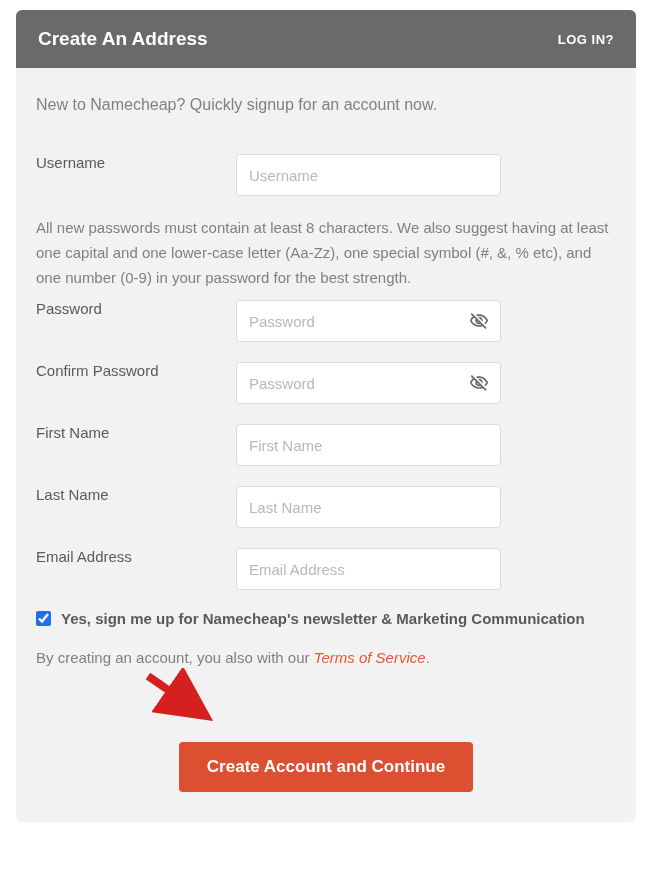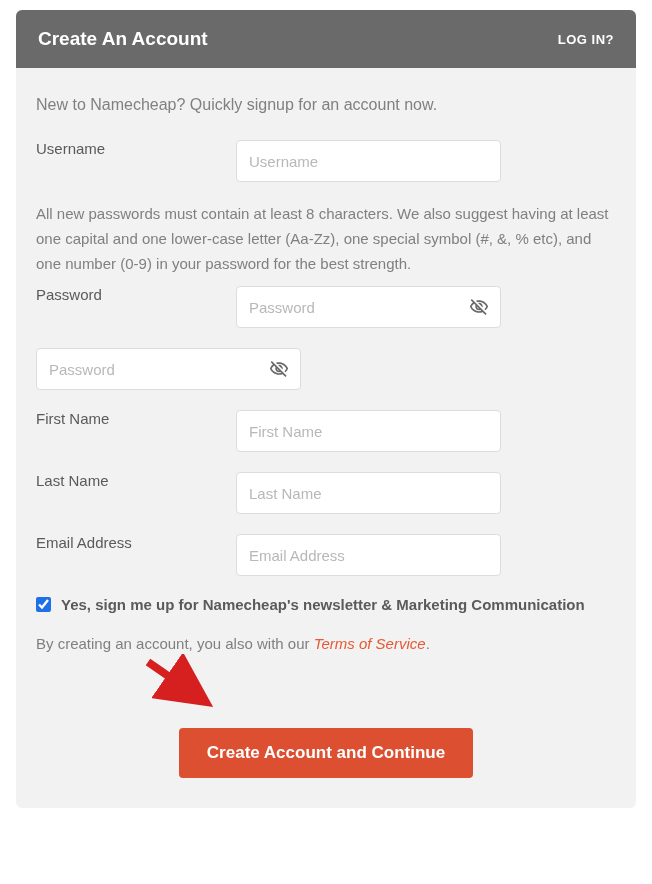--- a/index.html
+++ b/index.html
@@ -39,21 +39,21 @@
       cursor: pointer;
       color: #ffffff;
       padding-left: 14px;
     }
     .body {
       padding: 28px 20px 30px 20px;
     }
     .intro-text {
       color: #808080;
       font-size: 16px;
-      margin-bottom: 26px;
+      margin-bottom: 40px;
     }
     .form-row {
       display: flex;
       align-items: flex-start;
       margin-bottom: 20px;
     }
     .form-label {
       width: 200px;
       color: #5a5a5a;
       font-size: 15px;
@@ -145,21 +145,21 @@
       left: 104px;
       top: -30px;
       pointer-events: none;
     }
   </style>
 </head>
 <body>
 
 <div class="card">
   <div class="header">
-    <div class="header-title">Create An Account</div>
+    <div class="header-title">Create An Address</div>
     <div class="header-login">LOG IN?</div>
   </div>
   <div class="body">
     <div class="intro-text">New to Namecheap? Quickly signup for an account now.</div>
 
     <div class="form-row">
       <div class="form-label">Username</div>
       <div class="input-wrap">
         <input type="text" class="text-input" placeholder="Username" style="">
       </div>
@@ -174,20 +174,21 @@
         <input type="password" class="text-input input-with-icon" placeholder="Password" style="">
         <span class="eye-icon">
           <svg viewBox="0 0 24 24" width="20" height="20" fill="#6a6a6a">
             <path d="M12 6c3.79 0 7.17 2.13 8.82 5.5-.59 1.22-1.42 2.27-2.41 3.12l1.41 1.41c1.39-1.23 2.49-2.77 3.18-4.53C21.27 7.11 17 4 12 4c-1.27 0-2.49.2-3.64.57l1.65 1.65C10.66 6.09 11.32 6 12 6zm-1.07 1.14L13 9.21c.57.25 1.03.71 1.28 1.28l2.07 2.07c.08-.34.14-.7.14-1.07C16.5 9.01 14.48 7 12 7c-.37 0-.72.06-1.07.14zM2.01 3.87l2.68 2.68C3.06 7.83 1.77 9.53 1 11.5 2.73 15.89 7 19 12 19c1.52 0 2.98-.29 4.32-.82l3.42 3.42 1.41-1.41L3.42 2.45 2.01 3.87zm7.5 7.5l2.61 2.61c-.04.01-.08.02-.12.02-1.38 0-2.5-1.12-2.5-2.5 0-.05.01-.08.01-.13zm-3.4-3.4l1.75 1.75c-.23.55-.36 1.15-.36 1.78 0 2.48 2.02 4.5 4.5 4.5.63 0 1.23-.13 1.77-.36l.98.98c-.88.24-1.8.38-2.75.38-3.79 0-7.17-2.13-8.82-5.5.7-1.43 1.72-2.61 2.93-3.53z"></path>
           </svg>
         </span>
       </div>
     </div>
 
     <div class="form-row">
+      <div class="form-label">Confirm Password</div>
       <div class="input-wrap">
         <input type="password" class="text-input input-with-icon" placeholder="Password" style="">
         <span class="eye-icon">
           <svg viewBox="0 0 24 24" width="20" height="20" fill="#6a6a6a">
             <path d="M12 6c3.79 0 7.17 2.13 8.82 5.5-.59 1.22-1.42 2.27-2.41 3.12l1.41 1.41c1.39-1.23 2.49-2.77 3.18-4.53C21.27 7.11 17 4 12 4c-1.27 0-2.49.2-3.64.57l1.65 1.65C10.66 6.09 11.32 6 12 6zm-1.07 1.14L13 9.21c.57.25 1.03.71 1.28 1.28l2.07 2.07c.08-.34.14-.7.14-1.07C16.5 9.01 14.48 7 12 7c-.37 0-.72.06-1.07.14zM2.01 3.87l2.68 2.68C3.06 7.83 1.77 9.53 1 11.5 2.73 15.89 7 19 12 19c1.52 0 2.98-.29 4.32-.82l3.42 3.42 1.41-1.41L3.42 2.45 2.01 3.87zm7.5 7.5l2.61 2.61c-.04.01-.08.02-.12.02-1.38 0-2.5-1.12-2.5-2.5 0-.05.01-.08.01-.13zm-3.4-3.4l1.75 1.75c-.23.55-.36 1.15-.36 1.78 0 2.48 2.02 4.5 4.5 4.5.63 0 1.23-.13 1.77-.36l.98.98c-.88.24-1.8.38-2.75.38-3.79 0-7.17-2.13-8.82-5.5.7-1.43 1.72-2.61 2.93-3.53z"></path>
           </svg>
         </span>
       </div>
     </div>
 

